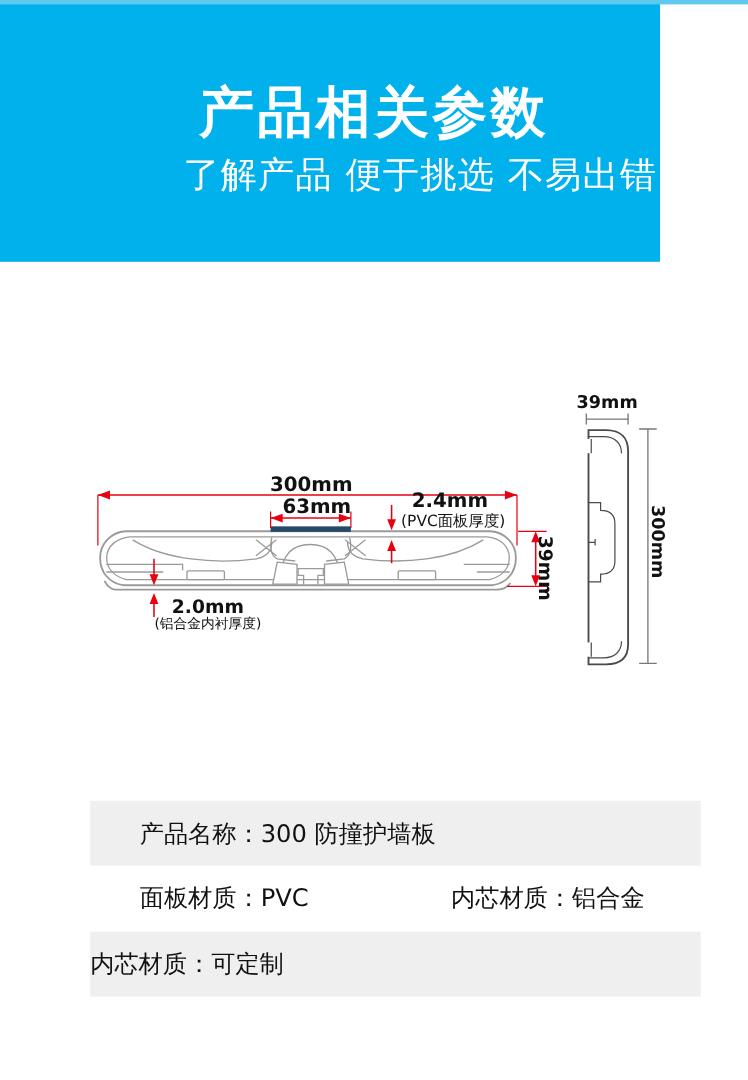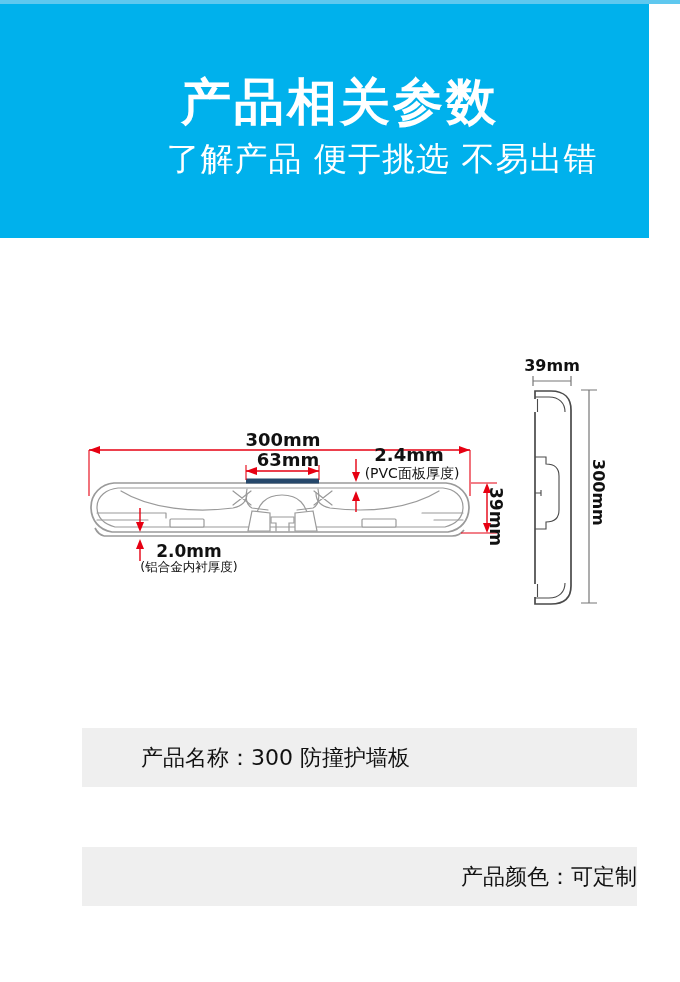--- a/index.html
+++ b/index.html
@@ -1,21 +1,21 @@
 <!DOCTYPE html>
 <html style="--banner_blue: #00b1ec; --banner_strip: #5ec8ef; --dimension_red: #e60012; --outline_gray: #9a9a9a; --side_outline: #4a4a4a; --pvc_navy: #26486b; --row_gray: #efefef; --text_dark: #111111; --white: #ffffff;"><head>
 <meta charset="utf-8">
 <style>
   html,body{margin:0;padding:0;background:#fff;}
   .page{
     position:relative;width:680px;height:982px;background:var(--white);
     font-family:"DejaVu Sans","Liberation Sans",sans-serif;overflow:hidden;
   }
   
-  .banner{position:absolute;left:0;top:0;width:649px;height:238px;background:var(--banner_blue);}
+  .banner{position:absolute;left:0;top:0;width:600px;height:238px;background:var(--banner_blue);}
   .banner-strip{position:absolute;left:0;top:0;width:680px;height:4px;background:var(--banner_strip);}
   .banner h1{
     position:absolute;left:0;top:76px;width:680px;margin:0;text-align:center;
     color:var(--white);font-size:50px;font-weight:bold;letter-spacing:3px;line-height:1.05;
   }
   .banner p{
     position:absolute;left:0;top:142px;width:680px;margin:0;text-align:center;
     color:var(--white);font-size:33px;font-weight:normal;letter-spacing:1px;line-height:1.05;padding-left:42px;
   }
   
@@ -36,21 +36,21 @@
   .num17{fill:var(--text_dark);font-weight:bold;font-size:17px;}
   .num16{fill:var(--text_dark);font-weight:bold;font-size:16px;}
   .note{fill:var(--text_dark);font-size:14px;}
   .note12{fill:var(--text_dark);font-size:12.5px;}
   
   .specs{position:absolute;left:82px;top:728px;width:555px;height:178px;}
   .spec-row{position:absolute;left:0;width:555px;height:59px;display:flex;align-items:center;}
   .spec-row.alt{background:var(--row_gray);}
   .spec-row .cell-left{width:283px;padding-left:45px;box-sizing:content-box;}
   .spec-row .cell-right{flex:1;}
-  .spec-row div{font-size:22px;color:var(--text_dark);white-space:nowrap;text-align:right;}
+  .spec-row div{font-size:22px;color:var(--text_dark);white-space:nowrap;}
 </style>
 </head>
 <body>
 
 <div class="page">
 
   <header class="banner">
     <div class="banner-strip"></div>
     <h1>产品相关参数</h1>
     <p>了解产品 便于挑选 不易出错</p>
@@ -133,18 +133,22 @@
         <path class="dim" d="M589,390 V603 M581,390 H597 M581,603 H597"></path>
         <text class="num16" transform="translate(593,459) rotate(90)">300mm</text>
       </g>
     </svg>
   </section>
 
   <section class="specs">
     <div class="spec-row alt" style="top:0;">
       <div class="cell-left">产品名称：300 防撞护墙板</div>
     </div>
+    <div class="spec-row" style="top:59px;height:60px;">
+      <div class="cell-left">面板材质：PVC</div>
+      <div class="cell-right">内芯材质：铝合金</div>
+    </div>
     <div class="spec-row alt" style="top:119px;">
-      <div class="cell-right">产品颜色：可定制</div>
+      <div class="cell-right">内芯材质：可定制</div>
     </div>
   </section>
 
 </div>
 
 </body></html>

